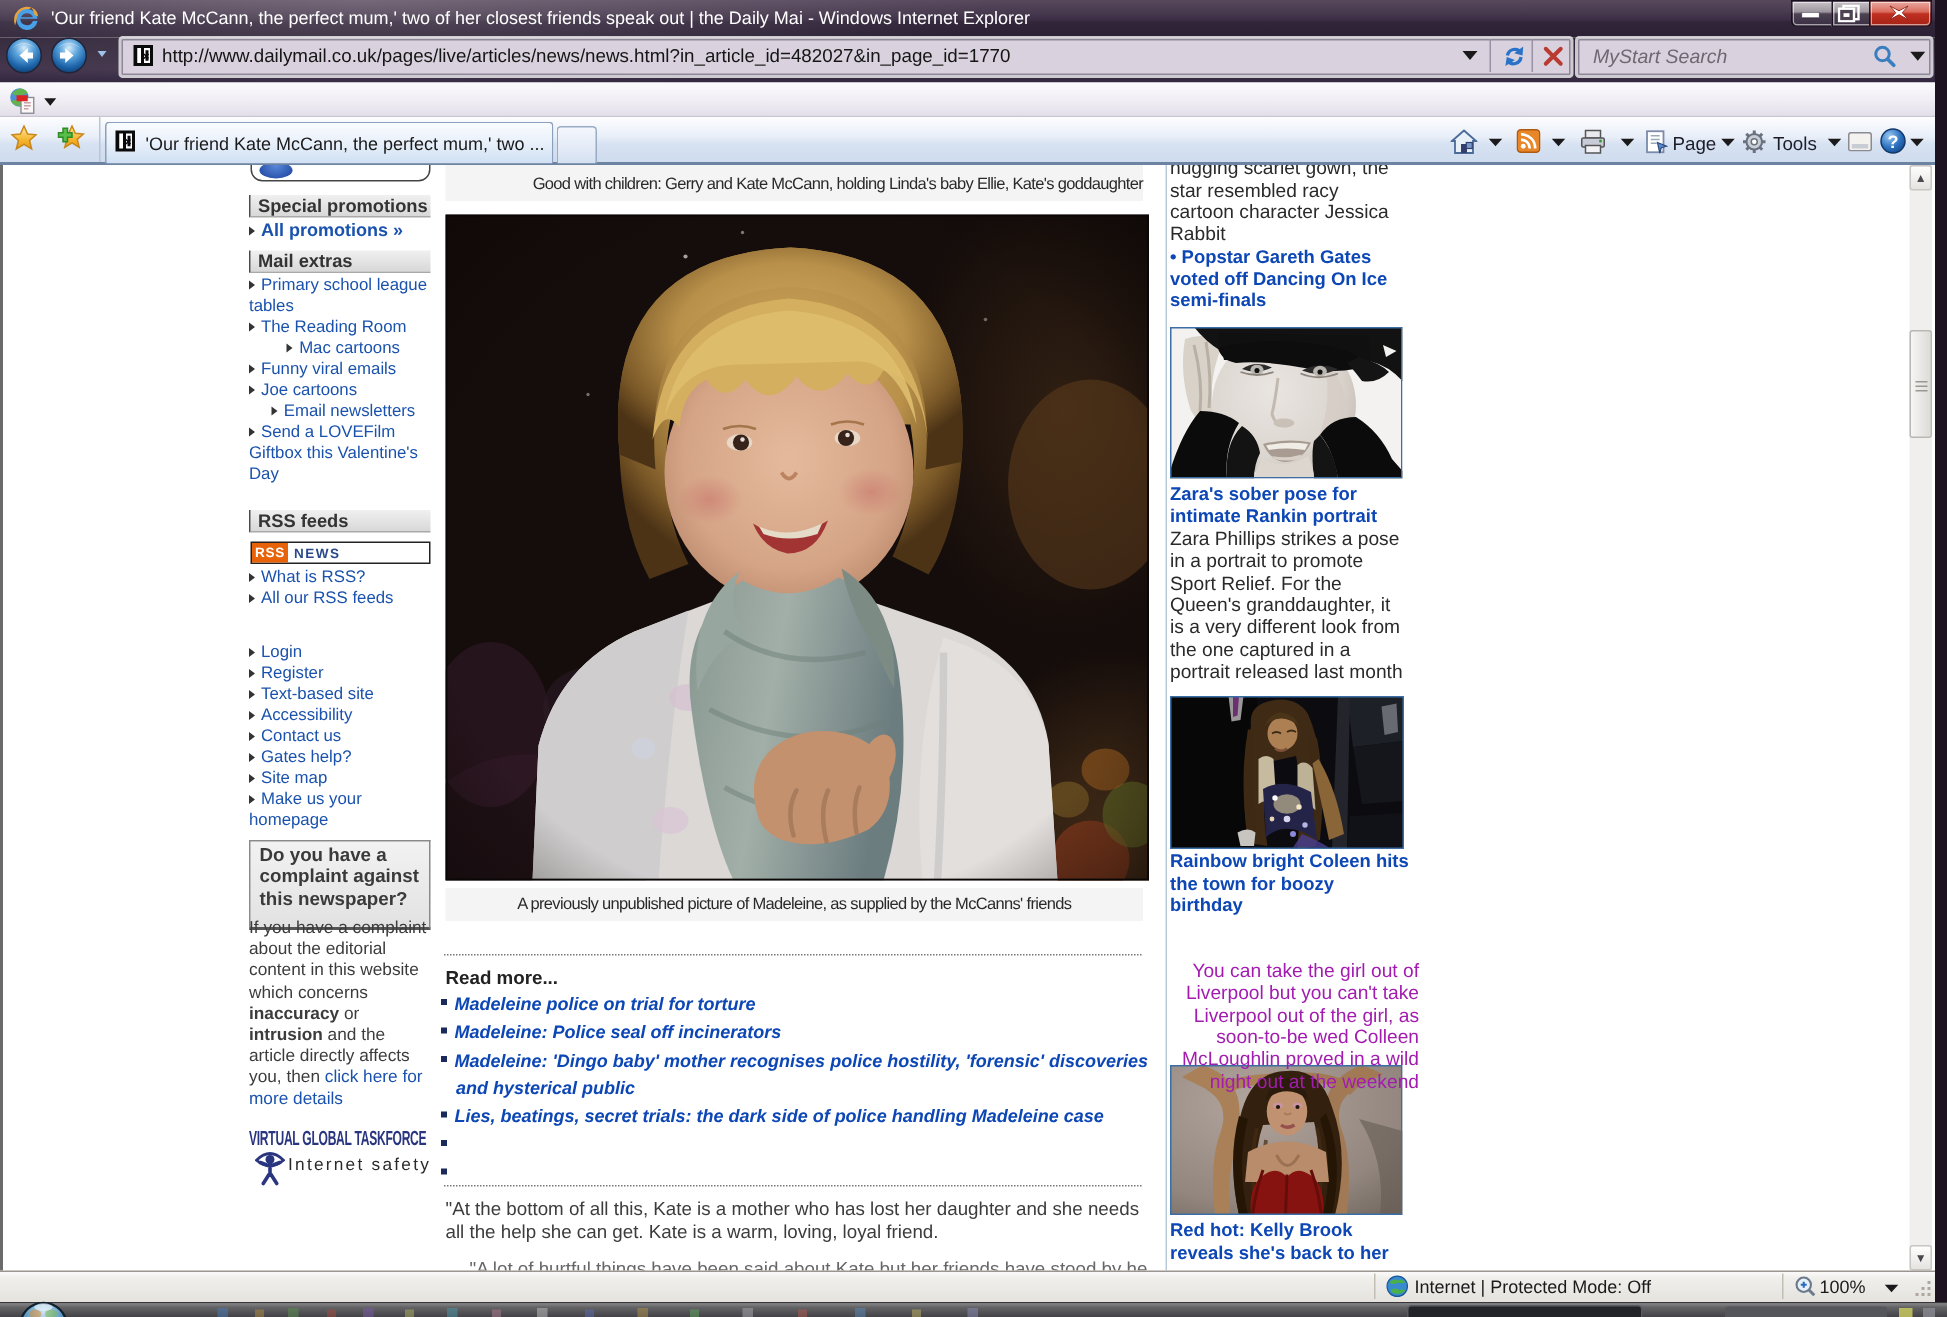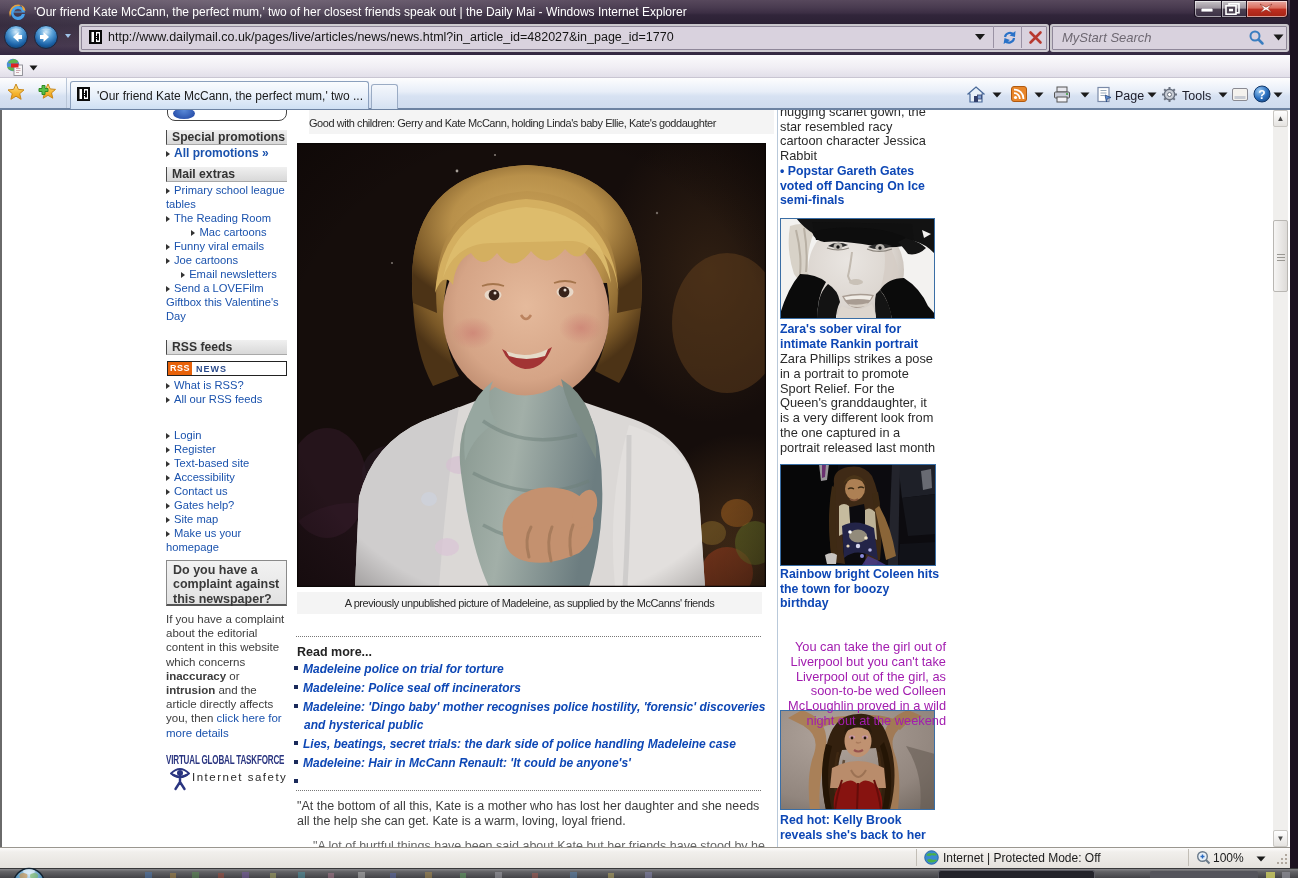--- a/index.html
+++ b/index.html
@@ -254,40 +254,40 @@
 <div class="sitem bullet" style="top:378px;">What is RSS?</div>
 <div class="sitem bullet" style="top:392px;">All our RSS feeds</div>
 <div class="sitem bullet" style="top:428px;">Login</div>
 <div class="sitem bullet" style="top:442px;">Register</div>
 <div class="sitem bullet" style="top:456px;">Text-based site</div>
 <div class="sitem bullet" style="top:470px;">Accessibility</div>
 <div class="sitem bullet" style="top:484px;">Contact us</div>
 <div class="sitem bullet" style="top:498px;">Gates help?</div>
 <div class="sitem bullet" style="top:512px;">Site map</div>
 <div class="sitem" style="top:526px;width:95px;"><span class="bullet"></span>Make us your homepage</div>
-<div class="abs" style="left:166px;top:560px;width:121px;height:46px;background:linear-gradient(180deg,#f2f2f2,#e2e2e2);border:1px solid #8a8a8a;border-bottom:2px solid #555;padding:2px 0 0 6px;font-size:12.5px;font-weight:bold;color:#3a3a3a;line-height:14.3px;box-sizing:border-box;">Do you have a complaint against this newspaper?</div>
+<div class="abs" style="left:166px;top:560px;width:121px;height:60px;background:linear-gradient(180deg,#f2f2f2,#e2e2e2);border:1px solid #8a8a8a;border-bottom:2px solid #555;padding:2px 0 0 6px;font-size:12.5px;font-weight:bold;color:#3a3a3a;line-height:14.3px;box-sizing:border-box;">Do you have a complaint against this newspaper?</div>
 <div class="abs" style="left:166px;top:612px;width:124px;font-size:11.5px;line-height:14.2px;color:#3c3c3c;">If you have a complaint about the editorial content in this website which concerns <b>inaccuracy</b> or <b>intrusion</b> and the article directly affects you, then <span style="color:#1a52ad;">click here for more details</span></div>
 <div class="abs" style="left:166px;top:751px;font-size:13px;font-weight:bold;color:#2a3580;letter-spacing:-0.3px;transform:scale(0.62,1.05);transform-origin:0 0;white-space:nowrap;">VIRTUAL GLOBAL TASKFORCE</div>
 <svg class="abs" style="left:170px;top:766px;" width="20" height="25" viewBox="0 0 20 25">
   <path d="M1,7.5 Q10,-1.5 19,7.5 Q10,15 1,7.5 Z" fill="none" stroke="#2a3580" stroke-width="1.8"></path>
   <circle cx="10" cy="7" r="3" fill="#2a3580"></circle>
   <path d="M10,10 L10,16 M10,11.5 L3.5,9 M10,11.5 L16.5,9 M10,16 L5.5,23 M10,16 L14.5,23" stroke="#2a3580" stroke-width="2.4" stroke-linecap="round"></path>
 </svg>
 <div class="abs" style="left:192px;top:771px;font-size:11.5px;color:#2a2a2a;letter-spacing:1.5px;">Internet safety</div>
 
-<div class="abs" style="left:309px;top:104px;width:465px;height:30px;background:#f4f4f4;font-size:11px;letter-spacing:-0.45px;color:#2a2a2a;text-align:left;padding-top:13px;box-sizing:border-box;white-space:nowrap;">Good with children: Gerry and Kate McCann, holding Linda's baby Ellie, Kate's goddaughter</div>
+<div class="abs" style="left:297px;top:104px;width:465px;height:30px;background:#f4f4f4;font-size:11px;letter-spacing:-0.45px;color:#2a2a2a;text-align:right;padding-top:13px;box-sizing:border-box;white-space:nowrap;">Good with children: Gerry and Kate McCann, holding Linda's baby Ellie, Kate's goddaughter</div>
 <div class="abs" style="left:297px;top:592px;width:465px;height:22px;background:#f4f4f4;font-size:11px;letter-spacing:-0.45px;color:#2a2a2a;text-align:center;padding-top:5px;box-sizing:border-box;white-space:nowrap;">A previously unpublished picture of Madeleine, as supplied by the McCanns' friends</div>
 <div class="abs" style="left:296px;top:636px;width:465px;height:0;border-top:1px dotted #777;"></div>
 <div class="abs" style="left:297px;top:645px;font-size:12.5px;font-weight:bold;color:#222;">Read more...</div>
 <div class="abs" style="left:294px;top:661px;width:472px;font-size:12px;font-weight:bold;line-height:17.4px;color:#0d47b5;">
   <div style="margin-bottom:1.8px;text-indent:-10px;padding-left:10px;"><span class="sq"></span><a class="rlink">Madeleine police on trial for torture</a></div>
   <div style="margin-bottom:1.8px;text-indent:-10px;padding-left:10px;"><span class="sq"></span><a class="rlink">Madeleine: Police seal off incinerators</a></div>
   <div style="margin-bottom:1.8px;text-indent:-10px;padding-left:10px;"><span class="sq"></span><a class="rlink">Madeleine: 'Dingo baby' mother recognises police hostility, 'forensic' discoveries and hysterical public</a></div>
   <div style="margin-bottom:1.8px;text-indent:-10px;padding-left:10px;"><span class="sq"></span><a class="rlink">Lies, beatings, secret trials: the dark side of police handling Madeleine case</a></div>
-  <div style="margin-bottom:1.8px;text-indent:-10px;padding-left:10px;"><span class="sq"></span><a class="rlink">Madeleine: Hair in McCann Renault: 'It could be anyone's'</a></div>
+  <div style="margin-bottom:1.8px;text-indent:-10px;padding-left:10px;"><span class="sq"></span></div>
   <div style="text-indent:-10px;padding-left:10px;"><span class="sq"></span></div>
 </div>
 <div class="abs" style="left:296px;top:790px;width:465px;height:0;border-top:1px dotted #777;"></div>
 <div class="abs" style="left:297px;top:799px;width:466px;font-size:12.5px;line-height:14.8px;color:#3c3c3c;">"At the bottom of all this, Kate is a mother who has lost her daughter and she needs all the help she can get. Kate is a warm, loving, loyal friend.</div>
 <div class="abs" style="left:313px;top:839px;width:452px;font-size:12.5px;color:#666;white-space:nowrap;overflow:hidden;">"A lot of hurtful things have been said about Kate but her friends have stood by her side</div>
 
 <svg class="abs" style="left:297px;top:143px;" width="469" height="444" viewBox="0 0 469 444">
   <defs>
     <radialGradient id="warm" cx="50%" cy="50%" r="50%">
             <stop offset="0%" stop-color="#5a3c1e" stop-opacity="0.85"></stop>
@@ -501,21 +501,21 @@
 
   <path d="M54,100 Q52,80 63,73 Q72,67 78,75 Q84,67 93,73 Q104,80 102,100 Z" fill="#871310"></path>
   <path d="M78,73 L77,100 M62,70 Q57,84 55,100 M94,70 Q99,84 101,100" stroke="#650d0a" stroke-width="2" fill="none"></path>
   <rect x="0.5" y="0.5" width="154" height="99" fill="none" stroke="#3a6ea5"></rect>
 </svg>
 
 <div class="abs" style="left:777px;top:110px;width:1px;height:737px;background:#b9c9da;"></div>
 
 <div class="abs" style="left:780px;top:105px;width:156px;font-size:12.8px;line-height:14.6px;color:#2a2a2a;">hugging scarlet gown, the star resembled racy cartoon character Jessica Rabbit</div>
 <div class="abs" style="left:780px;top:164px;width:158px;font-size:12.3px;line-height:14.7px;font-weight:bold;color:#0d47b5;">• Popstar Gareth Gates voted off Dancing On Ice semi-finals</div>
-<div class="abs" style="left:780px;top:322px;width:158px;font-size:12.3px;line-height:14.7px;font-weight:bold;color:#0d47b5;">Zara's sober viral for intimate Rankin portrait</div>
+<div class="abs" style="left:780px;top:322px;width:158px;font-size:12.3px;line-height:14.7px;font-weight:bold;color:#0d47b5;">Zara's sober pose for intimate Rankin portrait</div>
 <div class="abs" style="left:780px;top:352px;width:156px;font-size:12.8px;line-height:14.8px;color:#2a2a2a;">Zara Phillips strikes a pose in a portrait to promote Sport Relief. For the Queen's granddaughter, it is a very different look from the one captured in a portrait released last month</div>
 <div class="abs" style="left:780px;top:567px;width:160px;font-size:12.3px;line-height:14.7px;font-weight:bold;color:#0d47b5;">Rainbow bright Coleen hits the town for boozy birthday</div>
 <div class="abs" style="left:780px;top:640px;width:166px;font-size:12.8px;line-height:14.8px;color:#a21caf;text-align:right;">You can take the girl out of Liverpool but you can't take Liverpool out of the girl, as soon-to-be wed Colleen McLoughlin proved in a wild night out at the weekend</div>
 <div class="abs" style="left:780px;top:813px;width:158px;font-size:12.3px;line-height:14.7px;font-weight:bold;color:#0d47b5;">Red hot: Kelly Brook reveals she's back to her</div>
 </div>
   </div>
 <div class="abs" id="leftedge"></div>
 <div class="abs" id="vscroll">
   <div class="sarrow" style="top:0;">▲</div>
   <div id="sthumb">

